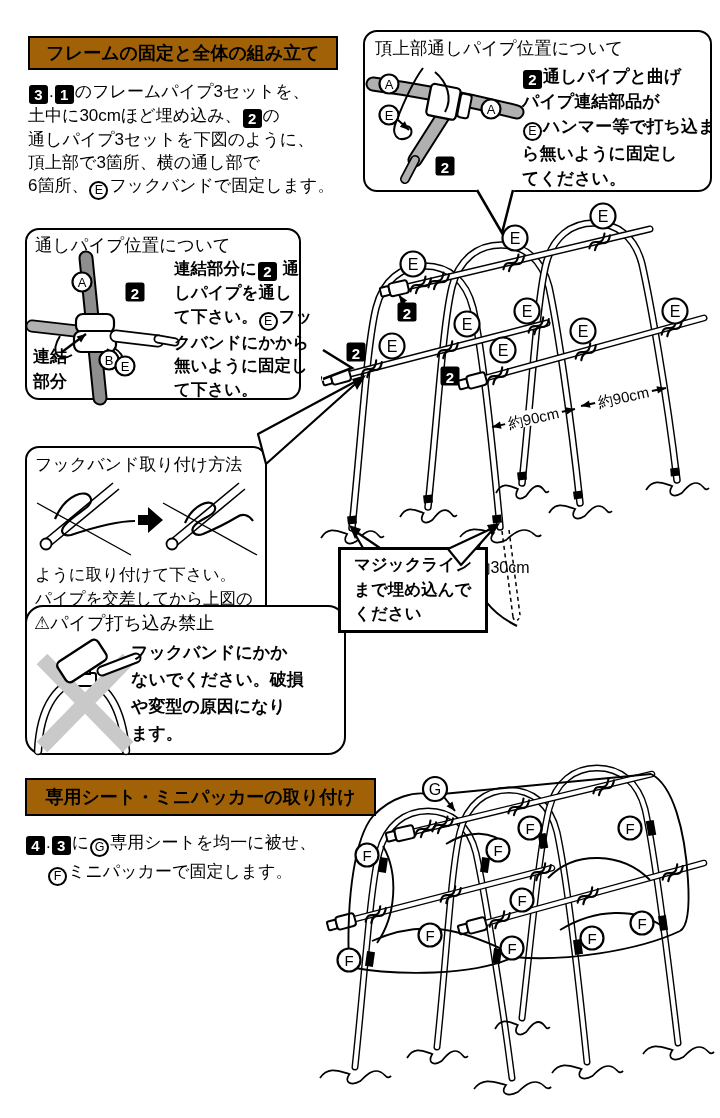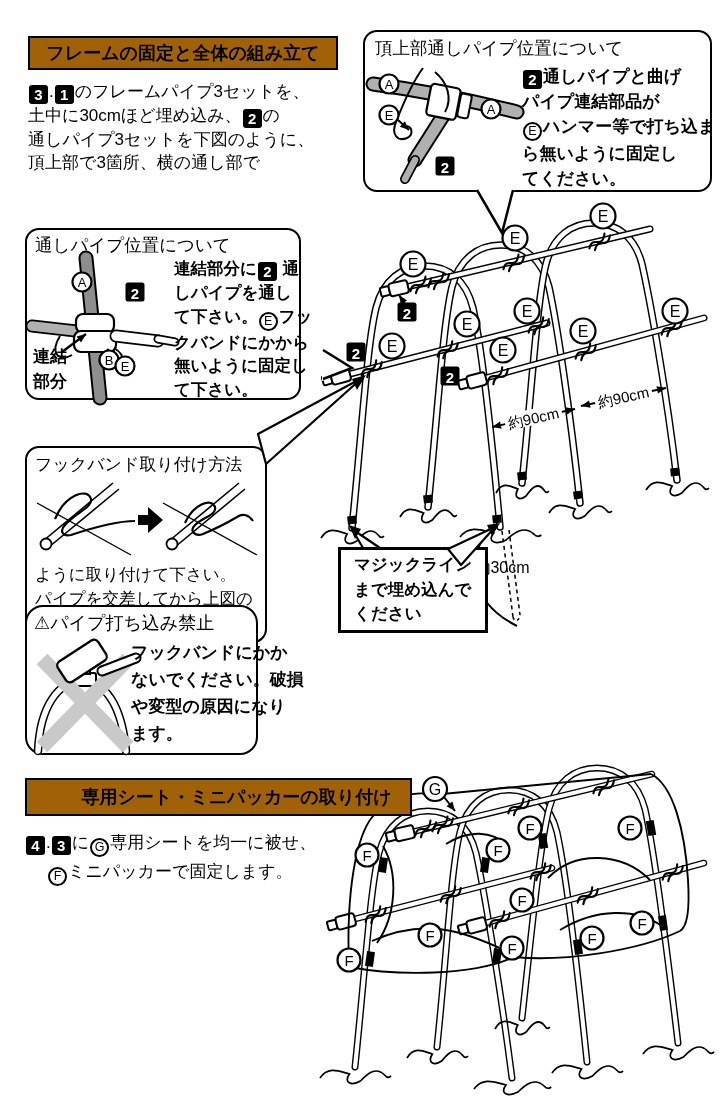--- a/index.html
+++ b/index.html
@@ -24,20 +24,21 @@
 <div id="canvas">
 
   <div class="abs titlebox" style="left:28px;top:36px;width:306px;height:30px;font-size:18px;">
     <span>フレームの固定と全体の組み立て</span>
   </div>
   <div class="abs rich" style="left:28px;top:80px;font-size:17px;line-height:23.2px;">
       <div class="ln"><span class="badge">3</span><span>.</span><span class="badge">1</span><span>のフレームパイプ3セットを、</span></div>
       <div class="ln"><span>土中に30cmほど埋め込み、</span><span class="badge">2</span><span>の</span></div>
       <div class="ln"><span>通しパイプ3セットを下図のように、</span></div>
       <div class="ln"><span>頂上部で3箇所、横の通し部で</span></div>
+      <div class="ln"><span>6箇所、</span><span class="circ">E</span><span>フックバンドで固定します。</span></div>
     </div>
 
   <div class="abs callout" style="left:363px;top:30px;width:349px;height:162px;">
     <div class="ctitle abs" style="left:10px;top:4px;font-size:17.5px;">頂上部通しパイプ位置について</div>
     <svg id="tr-illus" class="lay" style="left:4px;top:28px;" width="152" height="130" viewBox="0 0 152 130">
         <path d="M4,24 C50,30 100,40 148,52" fill="none" stroke="#000" stroke-width="15" stroke-linecap="round"></path>
         <path d="M4,24 C50,30 100,40 148,52" fill="none" stroke="#b0b0b0" stroke-width="11" stroke-linecap="round"></path>
         <path d="M74,56 L46,100" fill="none" stroke="#000" stroke-width="15" stroke-linecap="round"></path>
         <path d="M74,56 L46,100" fill="none" stroke="#b0b0b0" stroke-width="11" stroke-linecap="round"></path>
         <path d="M46,100 L36,119" fill="none" stroke="#000" stroke-width="10" stroke-linecap="round"></path>
@@ -136,21 +137,21 @@
         <path d="M128,22 L222,74" stroke="#000" stroke-width="1.3" fill="none"></path>
         <path d="M150,42 C158,24 176,16 180,26 C182,34 168,36 160,44 C154,50 160,56 168,53 C180,48 192,42 202,36 C208,32 214,34 218,40" fill="none" stroke="#000" stroke-width="2.2"></path>
         <polygon points="103,34 113,34 113,26 128,39 113,52 113,44 103,44" fill="#000"></polygon>
       </svg>
     <div class="abs rich" style="left:8px;top:114px;font-size:16.5px;line-height:24px;">
         <div class="ln"><span>ように取り付けて下さい。</span></div>
         <div class="ln"><span>パイプを交差してから上図の</span></div>
       </div>
   </div>
 
-  <div class="abs callout" style="left:25px;top:605px;width:233px;height:150px;border-radius:18px;padding-left:44px;">
+  <div class="abs callout" style="left:25px;top:605px;width:321px;height:150px;border-radius:18px;padding-left:44px;">
     <div class="ctitle abs" style="left:7px;top:4px;font-size:18px;">
       <span>⚠</span><span>パイプ打ち込み禁止</span>
     </div>
     <svg id="ph-illus" class="lay" style="left:3px;top:22px;" width="112" height="126" viewBox="0 0 112 126">
         <path d="M8,122 C10,78 28,52 52,52 C76,52 92,78 96,122" fill="none" stroke="#000" stroke-width="8.5" stroke-linecap="round"></path>
         <path d="M8,122 C10,78 28,52 52,52 C76,52 92,78 96,122" fill="none" stroke="#fff" stroke-width="5.5" stroke-linecap="round"></path>
         <rect x="40" y="44" width="26" height="13" rx="2" fill="#fff" stroke="#000" stroke-width="2"></rect>
         <rect x="46" y="36" width="14" height="9" fill="#fff" stroke="#000" stroke-width="2"></rect>
         <path d="M12,30 L98,118 M98,30 L12,118" stroke="#c9c9c9" stroke-width="15" fill="none"></path>
         <g transform="rotate(-33 52 32)">
@@ -390,21 +391,21 @@
       <line x1="444" y1="797" x2="455" y2="811" stroke="#000" stroke-width="2"></line>
       <polygon points="0,0 -9,3.78 -9,-3.78" fill="#000" transform="translate(455,811) rotate(51.84277341263095)"></polygon>
     </svg>
 
   <div class="abs magic" style="left:338px;top:547px;width:118px;height:76px;">
     <div>マジックライン</div>
     <div>まで埋め込んで</div>
     <div>ください</div>
   </div>
 
-  <div class="abs titlebox" style="left:25px;top:778px;width:347px;height:34px;font-size:18px;padding-left:36px;">
+  <div class="abs titlebox" style="left:25px;top:778px;width:347px;height:34px;font-size:18px;">
     <span>専用シート・ミニパッカーの取り付け</span>
   </div>
   <div class="abs rich" style="left:25px;top:828px;font-size:17px;line-height:29px;">
       <div class="ln"><span class="badge">4</span><span>.</span><span class="badge">3</span><span>に</span><span class="circ">G</span><span>専用シートを均一に被せ、</span></div>
       <div class="ln" style="padding-left: 22px;"><span class="circ">F</span><span>ミニパッカーで固定します。</span></div>
     </div>
 
   <svg id="overlay" class="lay" style="left:0;top:0;" width="720" height="1118" viewBox="0 0 720 1118">
 
     <g>

